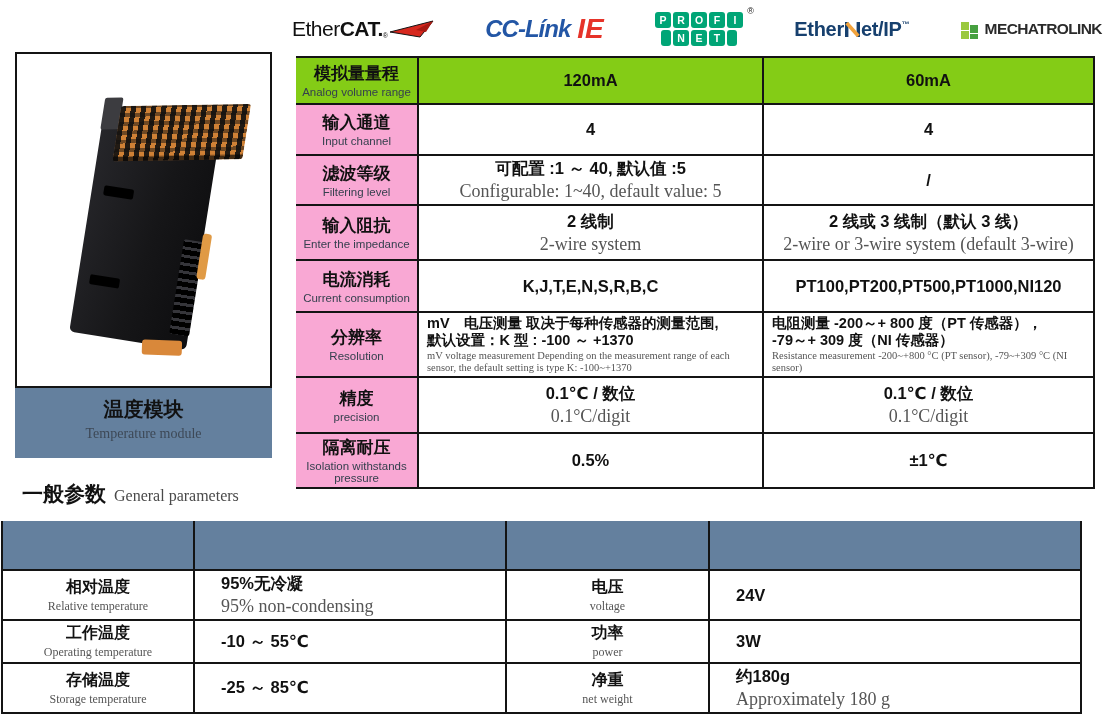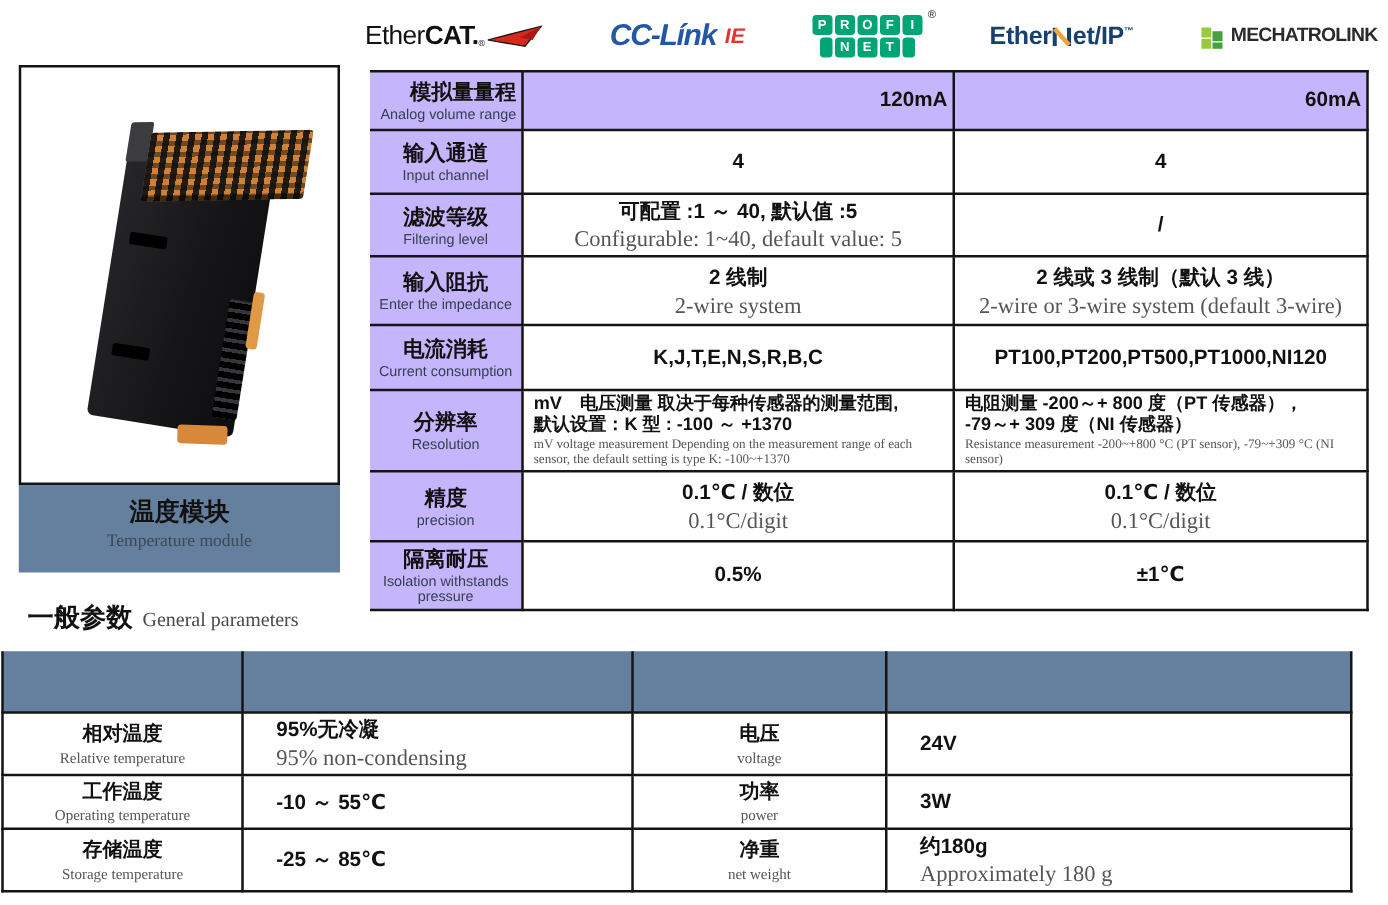--- a/index.html
+++ b/index.html
@@ -11,21 +11,21 @@
   .serif{font-family:"Liberation Serif","DejaVu Serif",serif;}
 
   
   .logos{position:absolute;left:292px;top:6px;width:810px;height:46px;
     display:flex;align-items:center;justify-content:space-between;}
   .logo{display:flex;align-items:center;}
   .ec1{font-size:21px;font-weight:400;color:#111;letter-spacing:-0.5px;}
   .ec2{font-size:21px;font-weight:800;color:#111;letter-spacing:-0.5px;}
   .ec-reg{font-size:7px;align-self:flex-end;margin:0 2px 2px 0;}
   .cc1{font-size:24px;font-style:italic;font-weight:700;color:#2356a5;letter-spacing:-1px;}
-  .cc2{font-size:17px;font-style:italic;font-weight:900;color:#e63329;margin-left:7px;}
+  .cc2{font-size:28px;font-style:italic;font-weight:900;color:#e63329;margin-left:7px;}
   .pn{position:relative;display:flex;flex-direction:column;align-items:center;gap:2px;}
   .pn-row{display:flex;gap:2px;}
   .pn-tile{width:16px;height:16px;background:#00a576;border-radius:3px;color:#fff;
     font-size:10.5px;font-weight:700;text-align:center;line-height:16px;}
   .pn-slab{width:10px;height:16px;background:#00a576;border-radius:3px;}
   .pn-reg{position:absolute;top:-6px;right:-11px;font-size:9px;color:#111;}
   .enip{font-size:20px;font-weight:700;color:#17406e;letter-spacing:-0.3px;display:flex;align-items:center;}
   .enip svg{margin:0 1px;}
   .enip-tm{font-size:8px;align-self:flex-start;margin-top:2px;}
   .mec{display:flex;align-items:center;gap:4px;}
@@ -58,22 +58,22 @@
   .mod-foot{position:absolute;right:4px;bottom:-9px;width:40px;height:15px;
     background:#d9883a;border-radius:3px;transform:rotate(-7deg);}
   .mod-slot{position:absolute;left:12px;width:30px;height:10px;background:#000;border-radius:2px;}
   .s1{top:60px;} .s2{top:150px;}
 
   
   table{border-collapse:collapse;table-layout:fixed;}
   .spec{position:absolute;left:296px;top:56px;}
   .spec td{border:2px solid #141414;padding:2px 4px;text-align:center;vertical-align:middle;box-sizing:border-box;}
   .spec td:first-child{border-left:none;}
-  .spec td.lbl{background:#c4b5fd;}
-  .spec tr.hl td{background:#c4b5fd;text-align:right;}
+  .spec td.lbl{background:#f9a8d4;}
+  .spec tr.hl td{background:#84cc16;}
   .lz{font-size:17px;font-weight:700;color:#111;}
   .le{font-family:Liberation Sans, sans-serif;font-size:11.5px;color:#35404e;margin-top:1px;line-height:1.1;}
   .v{font-size:16.5px;font-weight:700;color:#111;}
   .vs{font-family:"Liberation Serif","DejaVu Serif",serif;font-size:18px;color:#555;margin-top:1px;}
   td.lft{text-align:left;padding-left:8px;padding-right:6px;}
   td.lft .v{font-size:14.5px;line-height:1.15;}
   td.lft .vs{font-size:10.5px;line-height:1.12;margin-top:2px;}
 
   
   .gen-title{position:absolute;left:22px;top:480px;}

